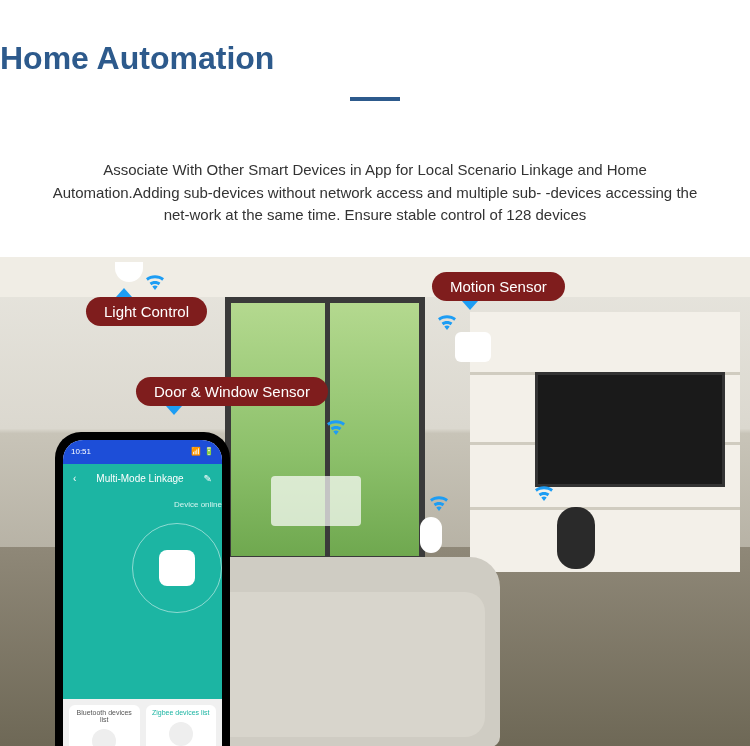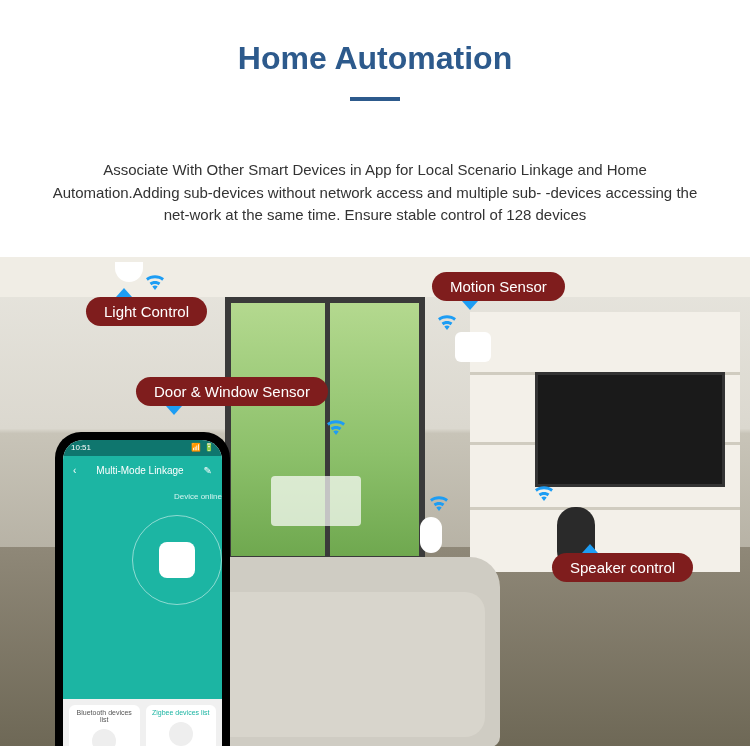--- a/index.html
+++ b/index.html
@@ -4,21 +4,21 @@
   <style>
     * { margin: 0; padding: 0; box-sizing: border-box; }
     body {
       font-family: Arial, Helvetica, sans-serif;
       width: 750px;
       height: 746px;
       background: #fff;
       overflow: hidden;
     }
     .header {
-      text-align: center;
+      text-align: left;
       padding: 40px 0 20px;
     }
     .title {
       font-size: 32px;
       font-weight: bold;
       color: #2d5a8c;
     }
     .divider {
       width: 50px;
       height: 4px;
@@ -137,22 +137,22 @@
     .phone-screen {
       width: 100%;
       height: 100%;
       background: #fff;
       border-radius: 20px;
       overflow: hidden;
       display: flex;
       flex-direction: column;
     }
     .phone-status {
-      height: 16px;
-      background: #0f766e;
+      height: 24px;
+      background: #1d4ed8;
       font-size: 8px;
       color: #fff;
       display: flex;
       justify-content: space-between;
       align-items: center;
       padding: 0 8px;
     }
     .phone-app-header {
       background: #1cb5a3;
       height: 30px;
@@ -296,21 +296,20 @@
   </span>
   <span class="wifi" style="top:226px; left:533px">
     <svg width="22" height="18" viewBox="0 0 24 20">
         <path d="M12 20l-3-4c1.8-1.4 4.2-1.4 6 0l-3 4zm-6-8c3.3-2.7 8.7-2.7 12 0l-2 2.6c-2.2-1.8-5.8-1.8-8 0L6 12zm-4-5c5.5-4.5 14.5-4.5 20 0l-2 2.6c-4.4-3.6-11.6-3.6-16 0L2 7z" fill="#1d9df4"></path>
       </svg>
   </span>
 
   <div class="callout tail-top" style="top:40px; left:86px">Light Control</div>
   <div class="callout tail-bottom" style="top:15px; left:432px">Motion Sensor</div>
   <div class="callout tail-bottom" style="top:120px; left:136px">Door &amp; Window Sensor</div>
-  <div class="callout tail-top" style="top:296px; left:552px">Speaker control</div>
 
   <div class="phone">
     <div class="phone-screen">
       <div class="phone-status">
         <span>10:51</span>
         <span>📶 🔋</span>
       </div>
       <div class="phone-app-header">
         <span>‹</span>
         <span>Multi-Mode Linkage</span>

